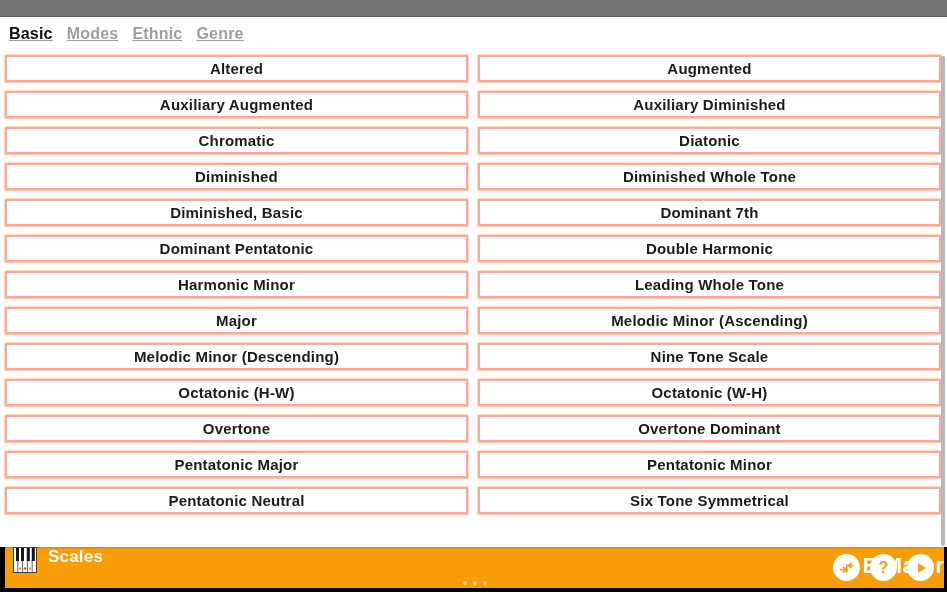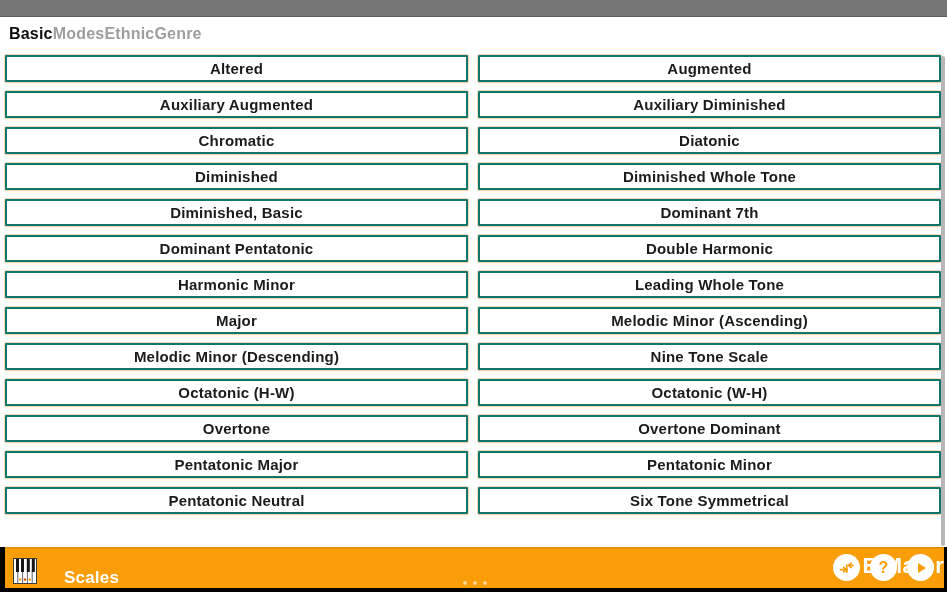--- a/index.html
+++ b/index.html
@@ -10,53 +10,53 @@
     font-family:"Liberation Sans", sans-serif;
   }
   
   .statusbar {
     position:absolute; top:0; left:0; width:100%; height:17px;
     background:#757575; border-bottom:1px solid #5e5e5e;
   }
   
   .tabs {
     position:absolute; top:25px; left:9px;
-    display:flex; gap:0; align-items:baseline;
-    font-size:16px; font-weight:bold; color:#9e9e9e;
+    display:flex; gap:14px; align-items:baseline;
+    font-size:16px; font-weight:bold; color:#9e9e9e;text-decoration:underline;
   }
   .tab { cursor:pointer; letter-spacing:.2px; }
   .tab.active { color:#0d0d0d; }
   
   .scrollbar {
     position:absolute; top:56px; right:2px; width:4px; height:490px;
     background:#b7b7b7; border-radius:2px;
   }
   
   .grid {
     position:absolute; top:55px; left:5px; width:936px;
     display:grid; grid-template-columns:463px 463px;
     column-gap:10px; row-gap:9px; grid-auto-rows:27px;
   }
   .scale-btn {
     background:#fff;
-    border:2px solid #0f766e; border-radius:1px;
+    border:2px solid #fca5a5; border-radius:1px;
     box-shadow:0 0 0 1px rgba(240,166,84,.38), 0 1px 2px rgba(236,147,51,.25);
     display:flex; align-items:center; justify-content:center;
     font-size:15px; font-weight:bold; color:#1b1b1b;
     letter-spacing:.2px; cursor:pointer; white-space:nowrap; overflow:hidden;
   }
   
   .bottombar { position:absolute; left:0; bottom:0; width:100%; height:45px; background:#000; z-index:5; }
   .bar-orange {
     position:absolute; top:0; left:5px; right:3px; bottom:4px;
     background:#f99e08;
     box-shadow:inset 0 2px 2px -1px rgba(0,0,0,.18);
     display:flex; align-items:center;
   }
-  .bar-left { position:absolute; left:8px; top:0; bottom:0; display:flex; align-items:flex-end; gap:27px; }
+  .bar-left { position:absolute; left:8px; top:0; bottom:8px; display:flex; align-items:flex-start; gap:11px; }
   .app-label { color:#ffffff; font-size:17px; font-weight:bold; letter-spacing:.2px; }
   .bar-title {
     position:absolute; left:0; right:0; top:6px; text-align:right;
     color:#ffffff; font-size:22px; font-weight:bold; letter-spacing:.3px; cursor:pointer;
   }
   .pager-dots { position:absolute; left:0; right:0; bottom:3px; display:flex; justify-content:center; gap:6px; }
   .pager-dots span { width:4px; height:4px; border-radius:50%; background:rgba(255,255,255,.55); }
   .bar-right { position:absolute; right:10px; top:0; bottom:0; display:flex; align-items:center; gap:10px; }
   .circle-btn {
     width:27px; height:27px; border-radius:50%; background:#ffffff;

